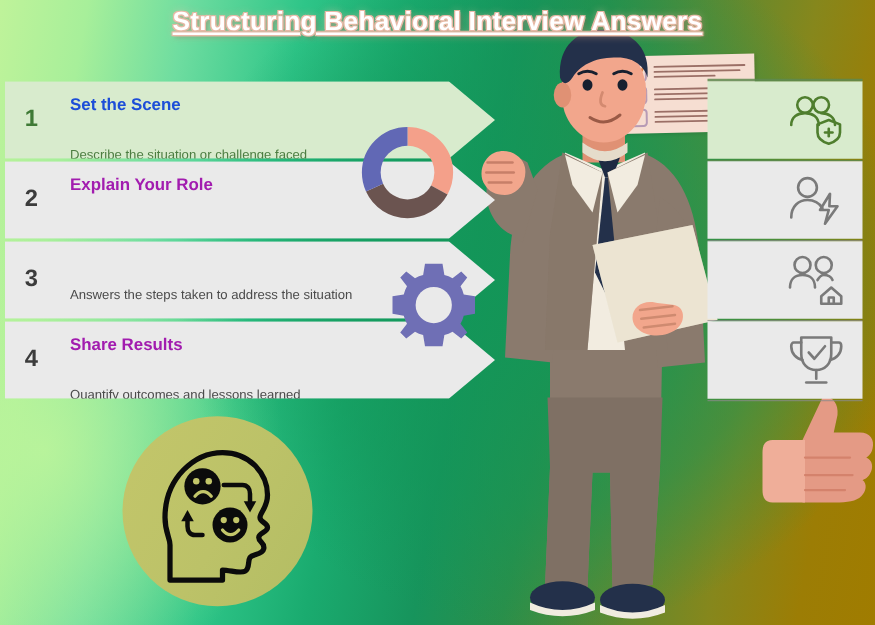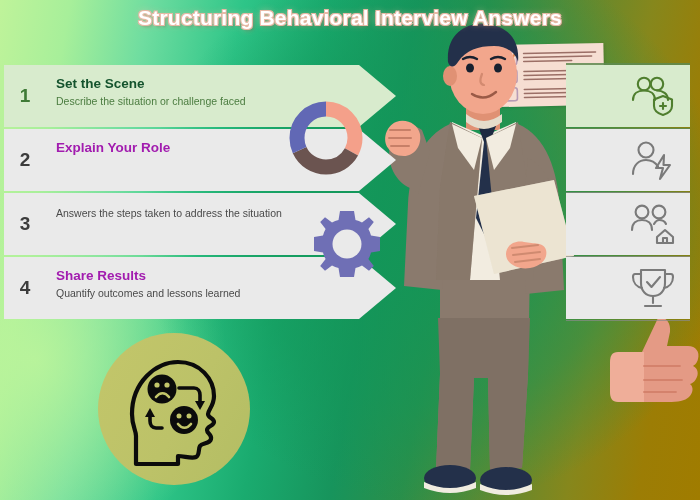--- a/index.html
+++ b/index.html
@@ -38,21 +38,21 @@
   #title {
     position:absolute; left:0; right:0; top:6px;
     text-align:center;
     font-size:21px; font-weight:bold; letter-spacing:.2px;
     color:#ffffff;
     text-shadow:
       -1px -1px 0 #e7b9a6, 1px -1px 0 #e7b9a6,
       -1px 1px 0 #e7b9a6, 1px 1px 0 #e7b9a6,
       0 0 7px rgba(240,190,170,.8),
       2px 2px 3px rgba(90,60,40,.35);
-    z-index:40; pointer-events:none;
+    z-index:40; pointer-events:none;text-decoration:underline;
   }
 
   
   #person { position:absolute; left:378px; top:18px; width:215px; height:482px; z-index:12; }
   #checklist { position:absolute; left:496px; top:44px; width:108px; height:62px; z-index:11;
      background:#f6ded2; box-shadow:1px 1px 3px rgba(0,0,0,.12);
      transform:rotate(-1.2deg); }
   #thumb { position:absolute; left:608px; top:312px; width:92px; height:96px; z-index:14; }
 
   
@@ -78,22 +78,22 @@
   }
   .row.green .banner { background:#d8ebcd; }
   .row .num {
     position:absolute; left:8px; top:50%; transform:translateY(-50%);
     width:26px; text-align:center;
     font-size:19px; font-weight:bold; color:#3c3c3c;
   }
   .row.green .num { color:#3f7a36; }
   .row .txt { position:absolute; left:52px; top:11px; right:60px; }
   .row .rt { font-size:13.5px; font-weight:bold; color:#a21caf; line-height:1.2; }
-  .row.green .rt { color:#14532d; }
-  .row .rd { margin-top:3px; font-size:10.5px; color:#4a4a4a; line-height:1.25; }
+  .row.green .rt { color:#1d4ed8; }
+  .row .rd { margin-top:26px; font-size:10.5px; color:#4a4a4a; line-height:1.25; }
   .row.green .rd { color:#4c7d41; }
   .row .rule { position:absolute; left:0; right:0; bottom:-2px; height:1.5px; background:#8a8a8a; opacity:.75; }
   .row.green .rule { background:#5e8a50; opacity:.8; }
   .row .topRule { position:absolute; left:0; right:0; top:-2px; height:1.5px; background:#5e8a50; opacity:.8; }
 
   
   .prow {
     position:absolute; left:566px; width:124px; height:62px;
     background:#eaeaea; z-index:18;
     display:flex; align-items:center; justify-content:flex-end;

